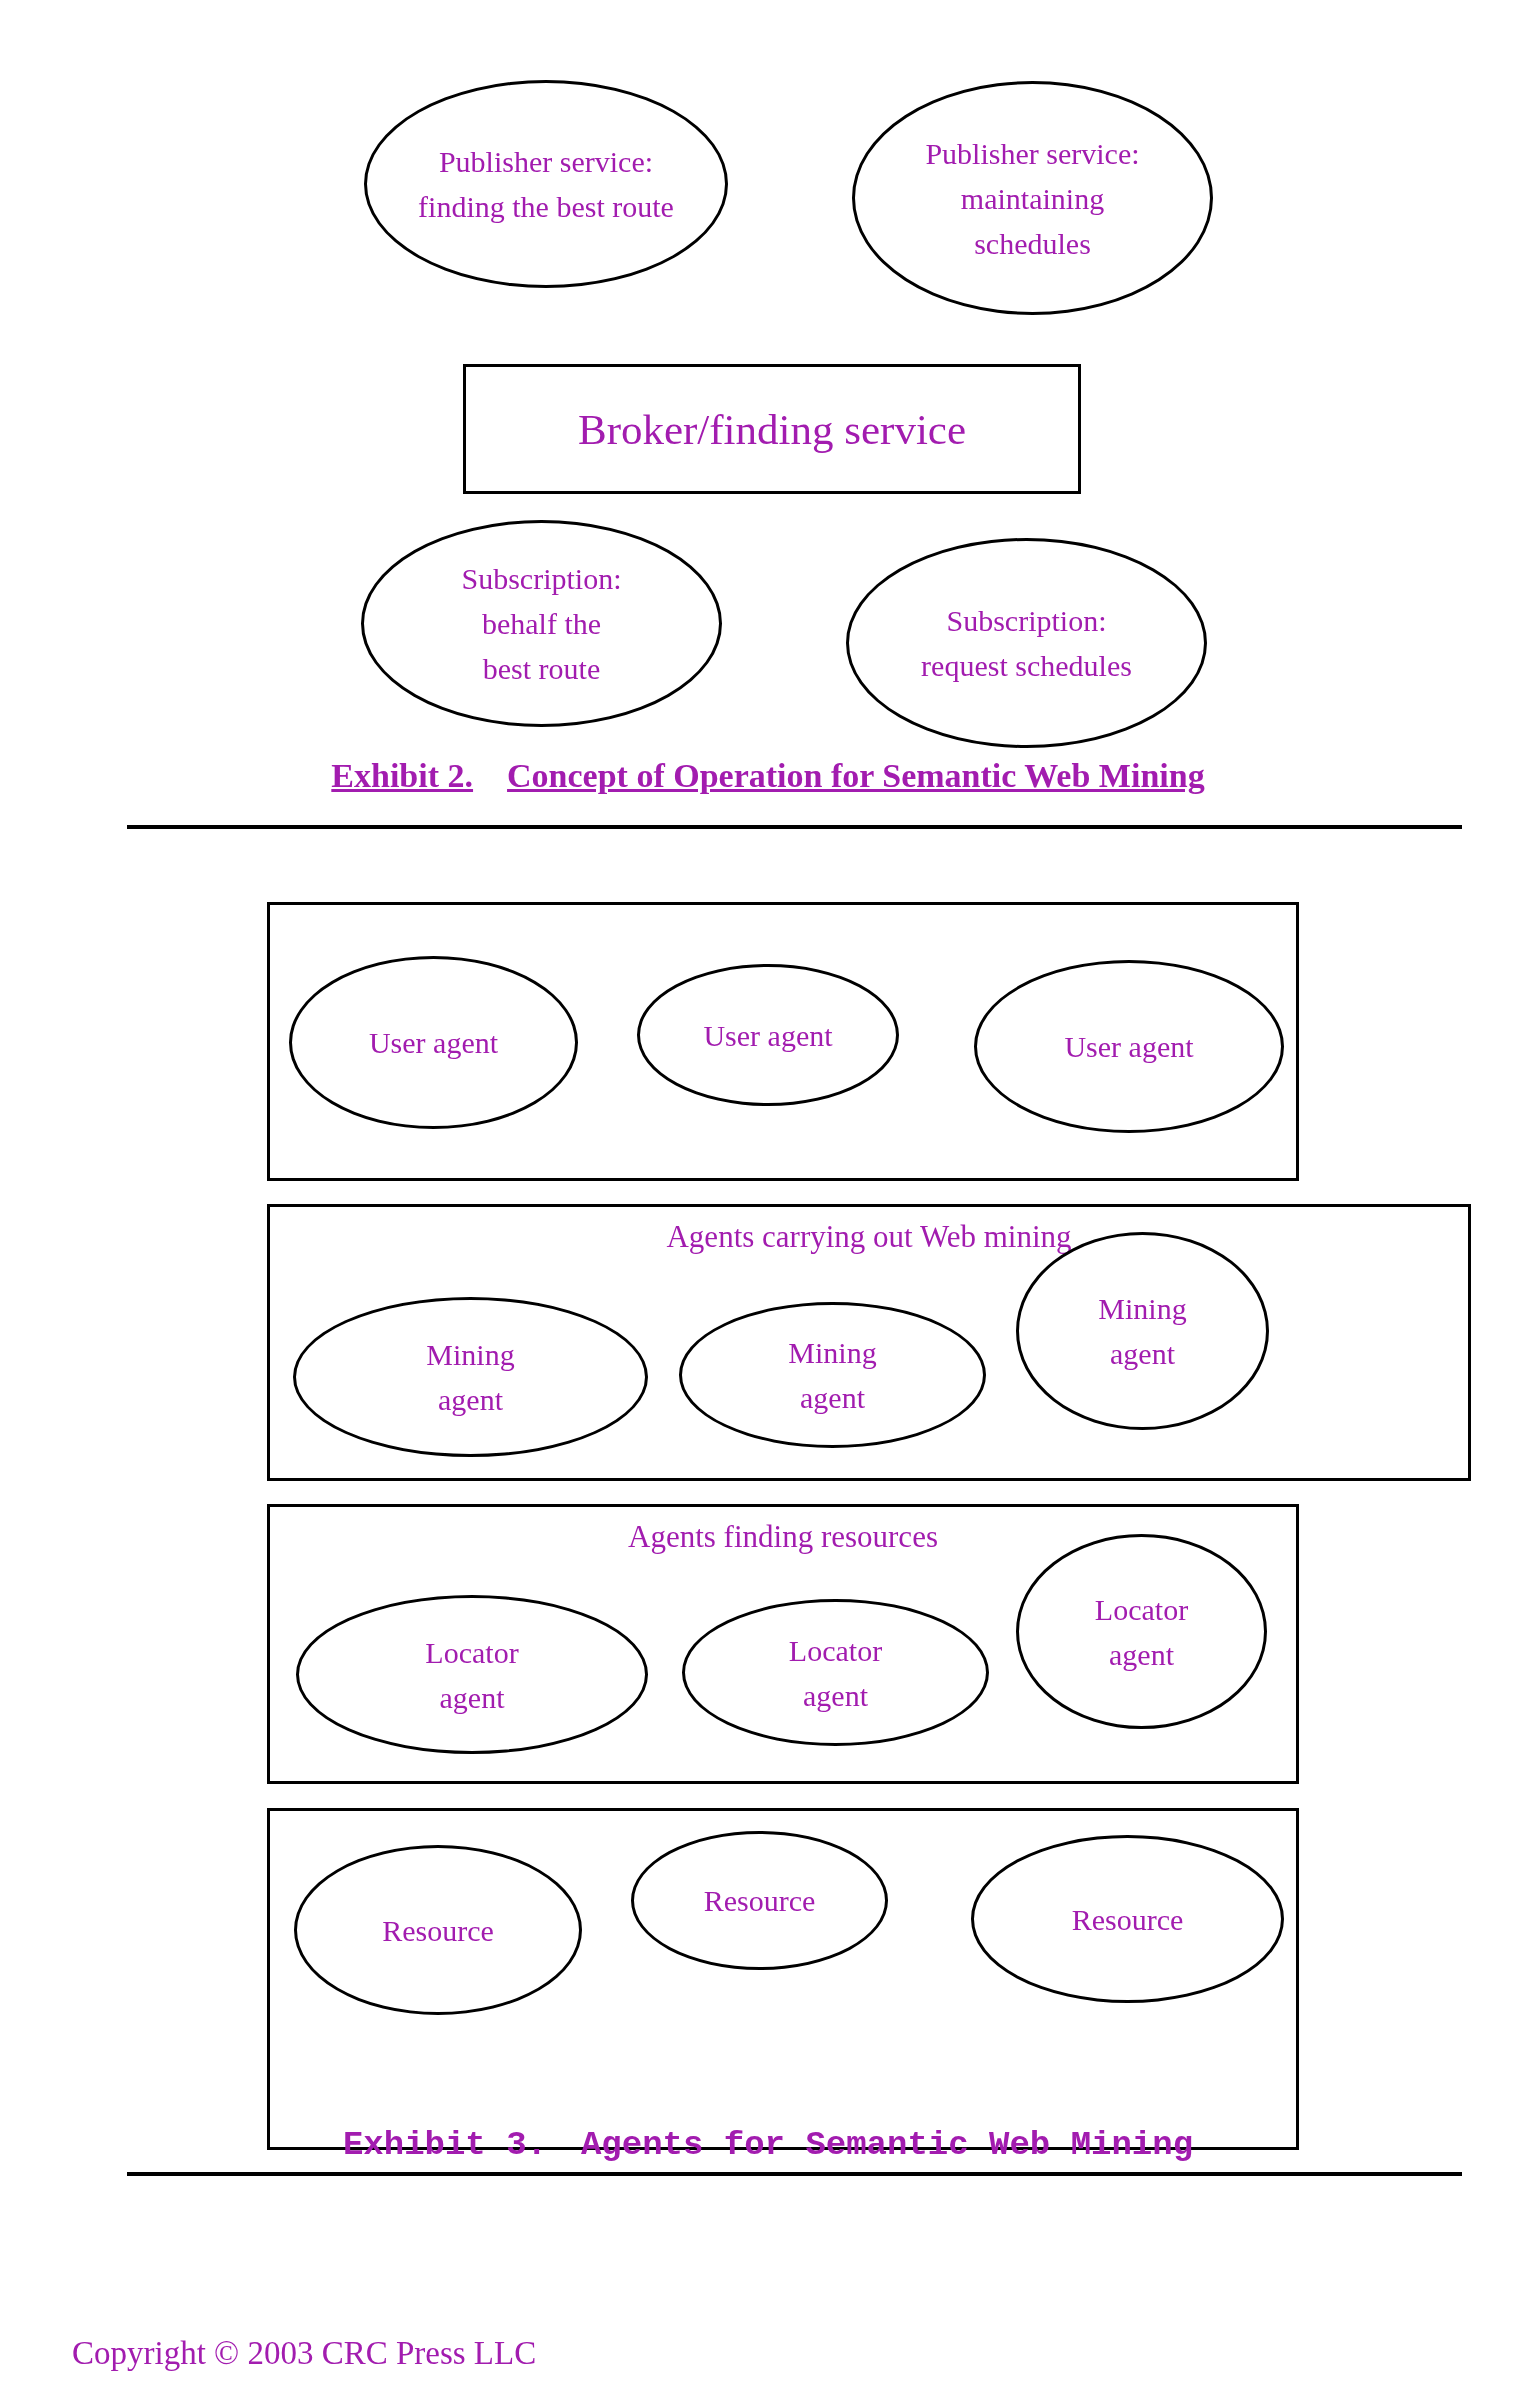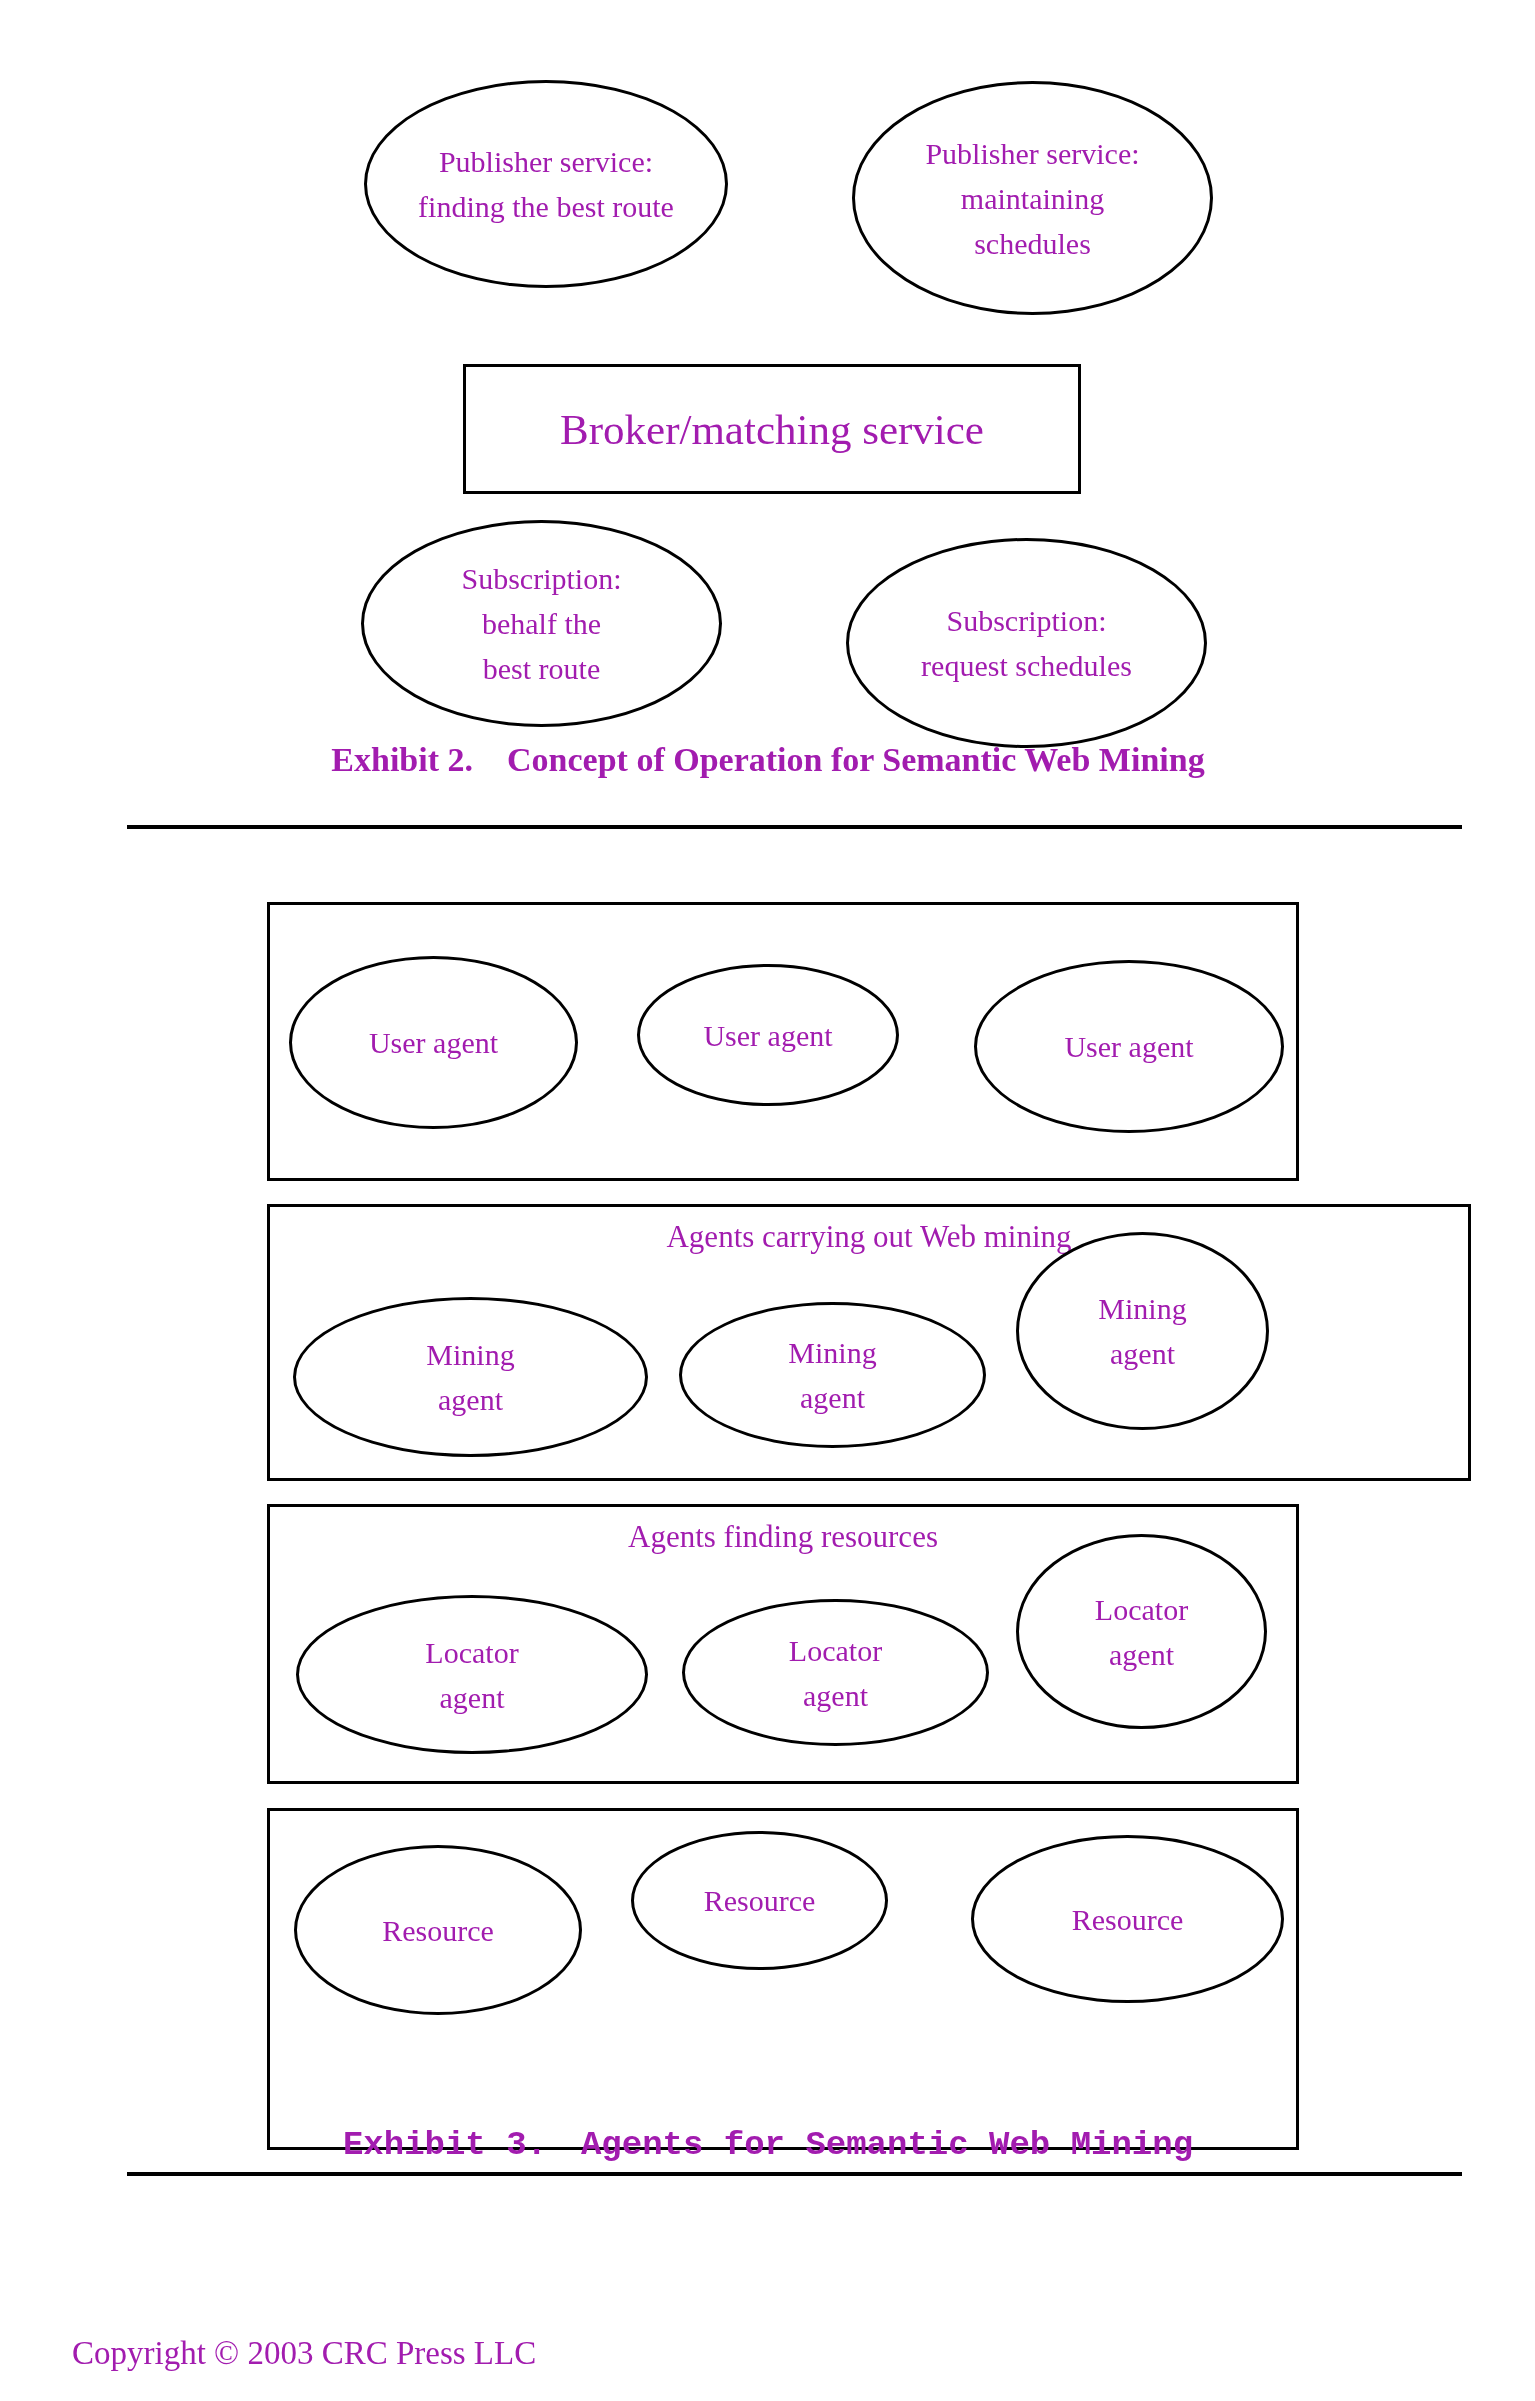--- a/index.html
+++ b/index.html
@@ -93,35 +93,35 @@
       <span class="ln">finding the best route</span>
     </div>
 
     <div class="node" style="left:852px; top:81px; width:361px; height:234px;">
       <span class="ln">Publisher service:</span>
       <span class="ln">maintaining</span>
       <span class="ln">schedules</span>
     </div>
 
     <div class="rect" style="left:463px; top:364px; width:618px; height:130px;">
-      <span class="ln">Broker/matching service</span>
+      <span class="ln">Broker/finding service</span>
     </div>
 
     <div class="node" style="left:361px; top:520px; width:361px; height:207px;">
       <span class="ln">Subscription:</span>
       <span class="ln">behalf the</span>
       <span class="ln">best route</span>
     </div>
 
     <div class="node" style="left:846px; top:538px; width:361px; height:210px;">
       <span class="ln">Subscription:</span>
       <span class="ln">request schedules</span>
     </div>
 
-    <div class="caption" style="top:739px;">
+    <div class="caption" style="top:755px;text-decoration:underline;">
       <span class="cap-label">Exhibit 2.</span><span>Concept of Operation for Semantic Web Mining</span>
     </div>
 
     <div class="rule" style="left:127px; top:825px; width:1335px;"></div>
   </div>
 
   <div>
 
     <div class="group-box" style="left:267px; top:902px; width:1032px; height:279px;">
       <div class="node" style="left:19px; top:51px; width:289px; height:173px;">

